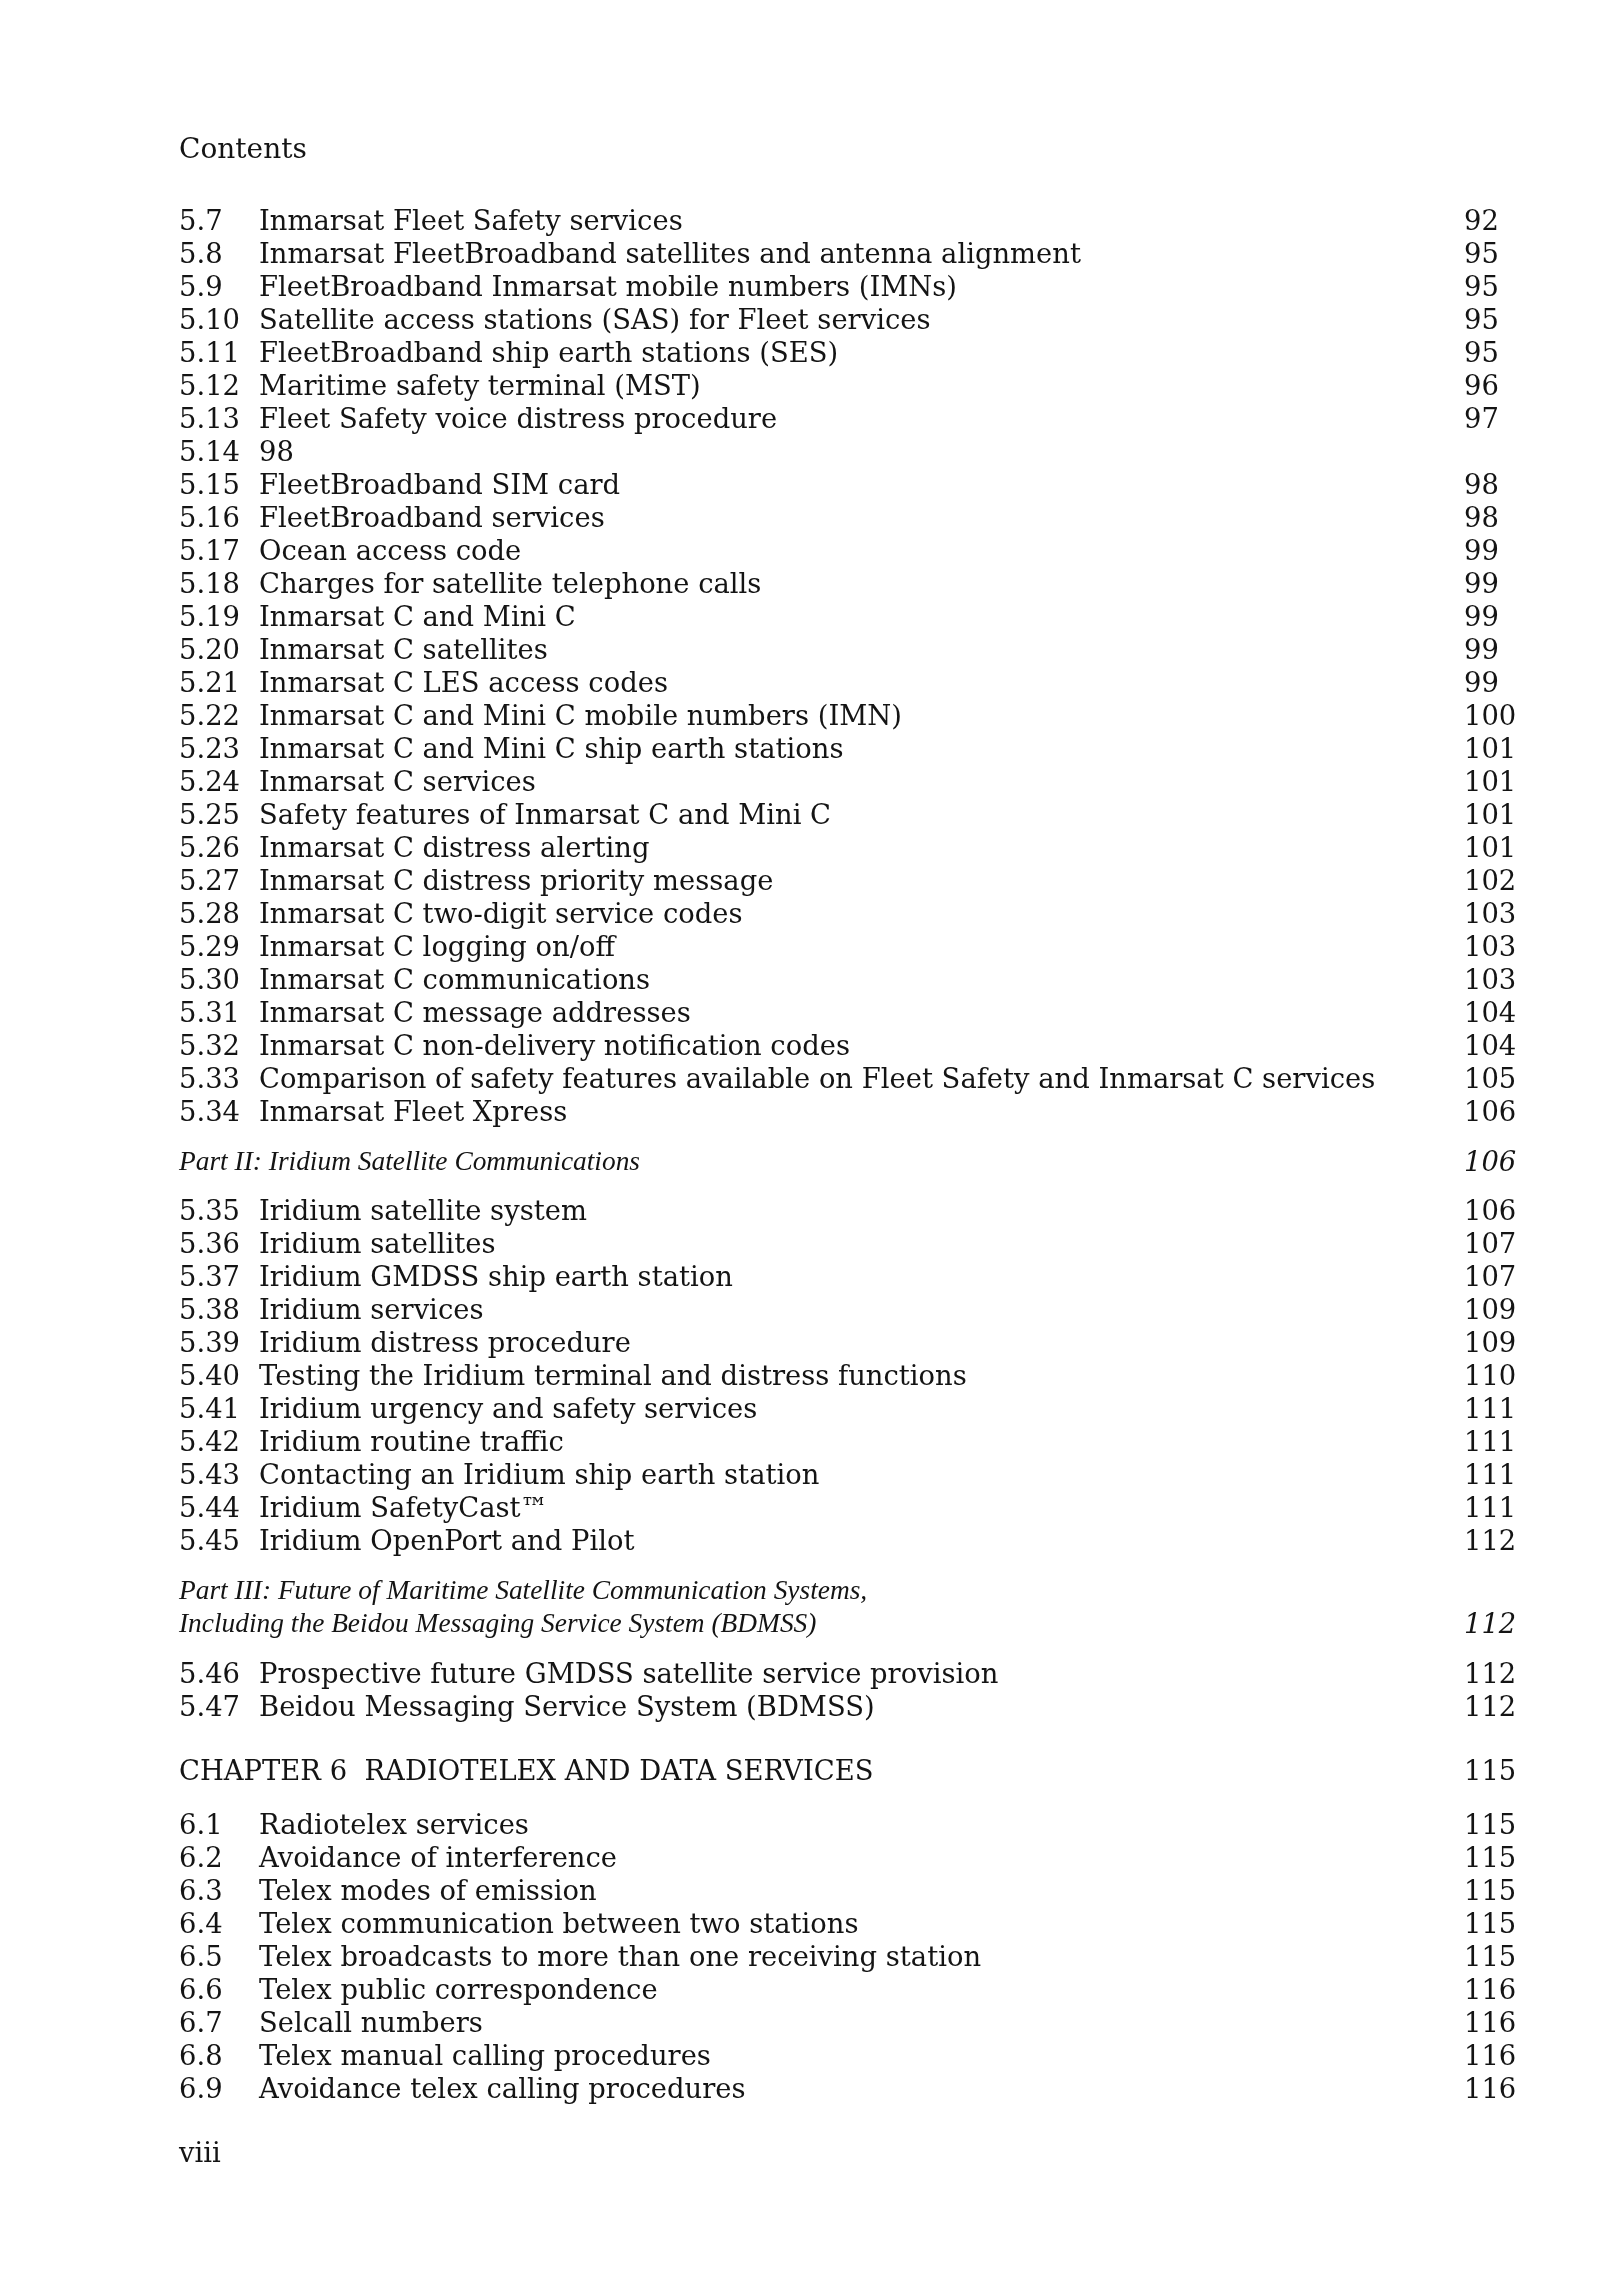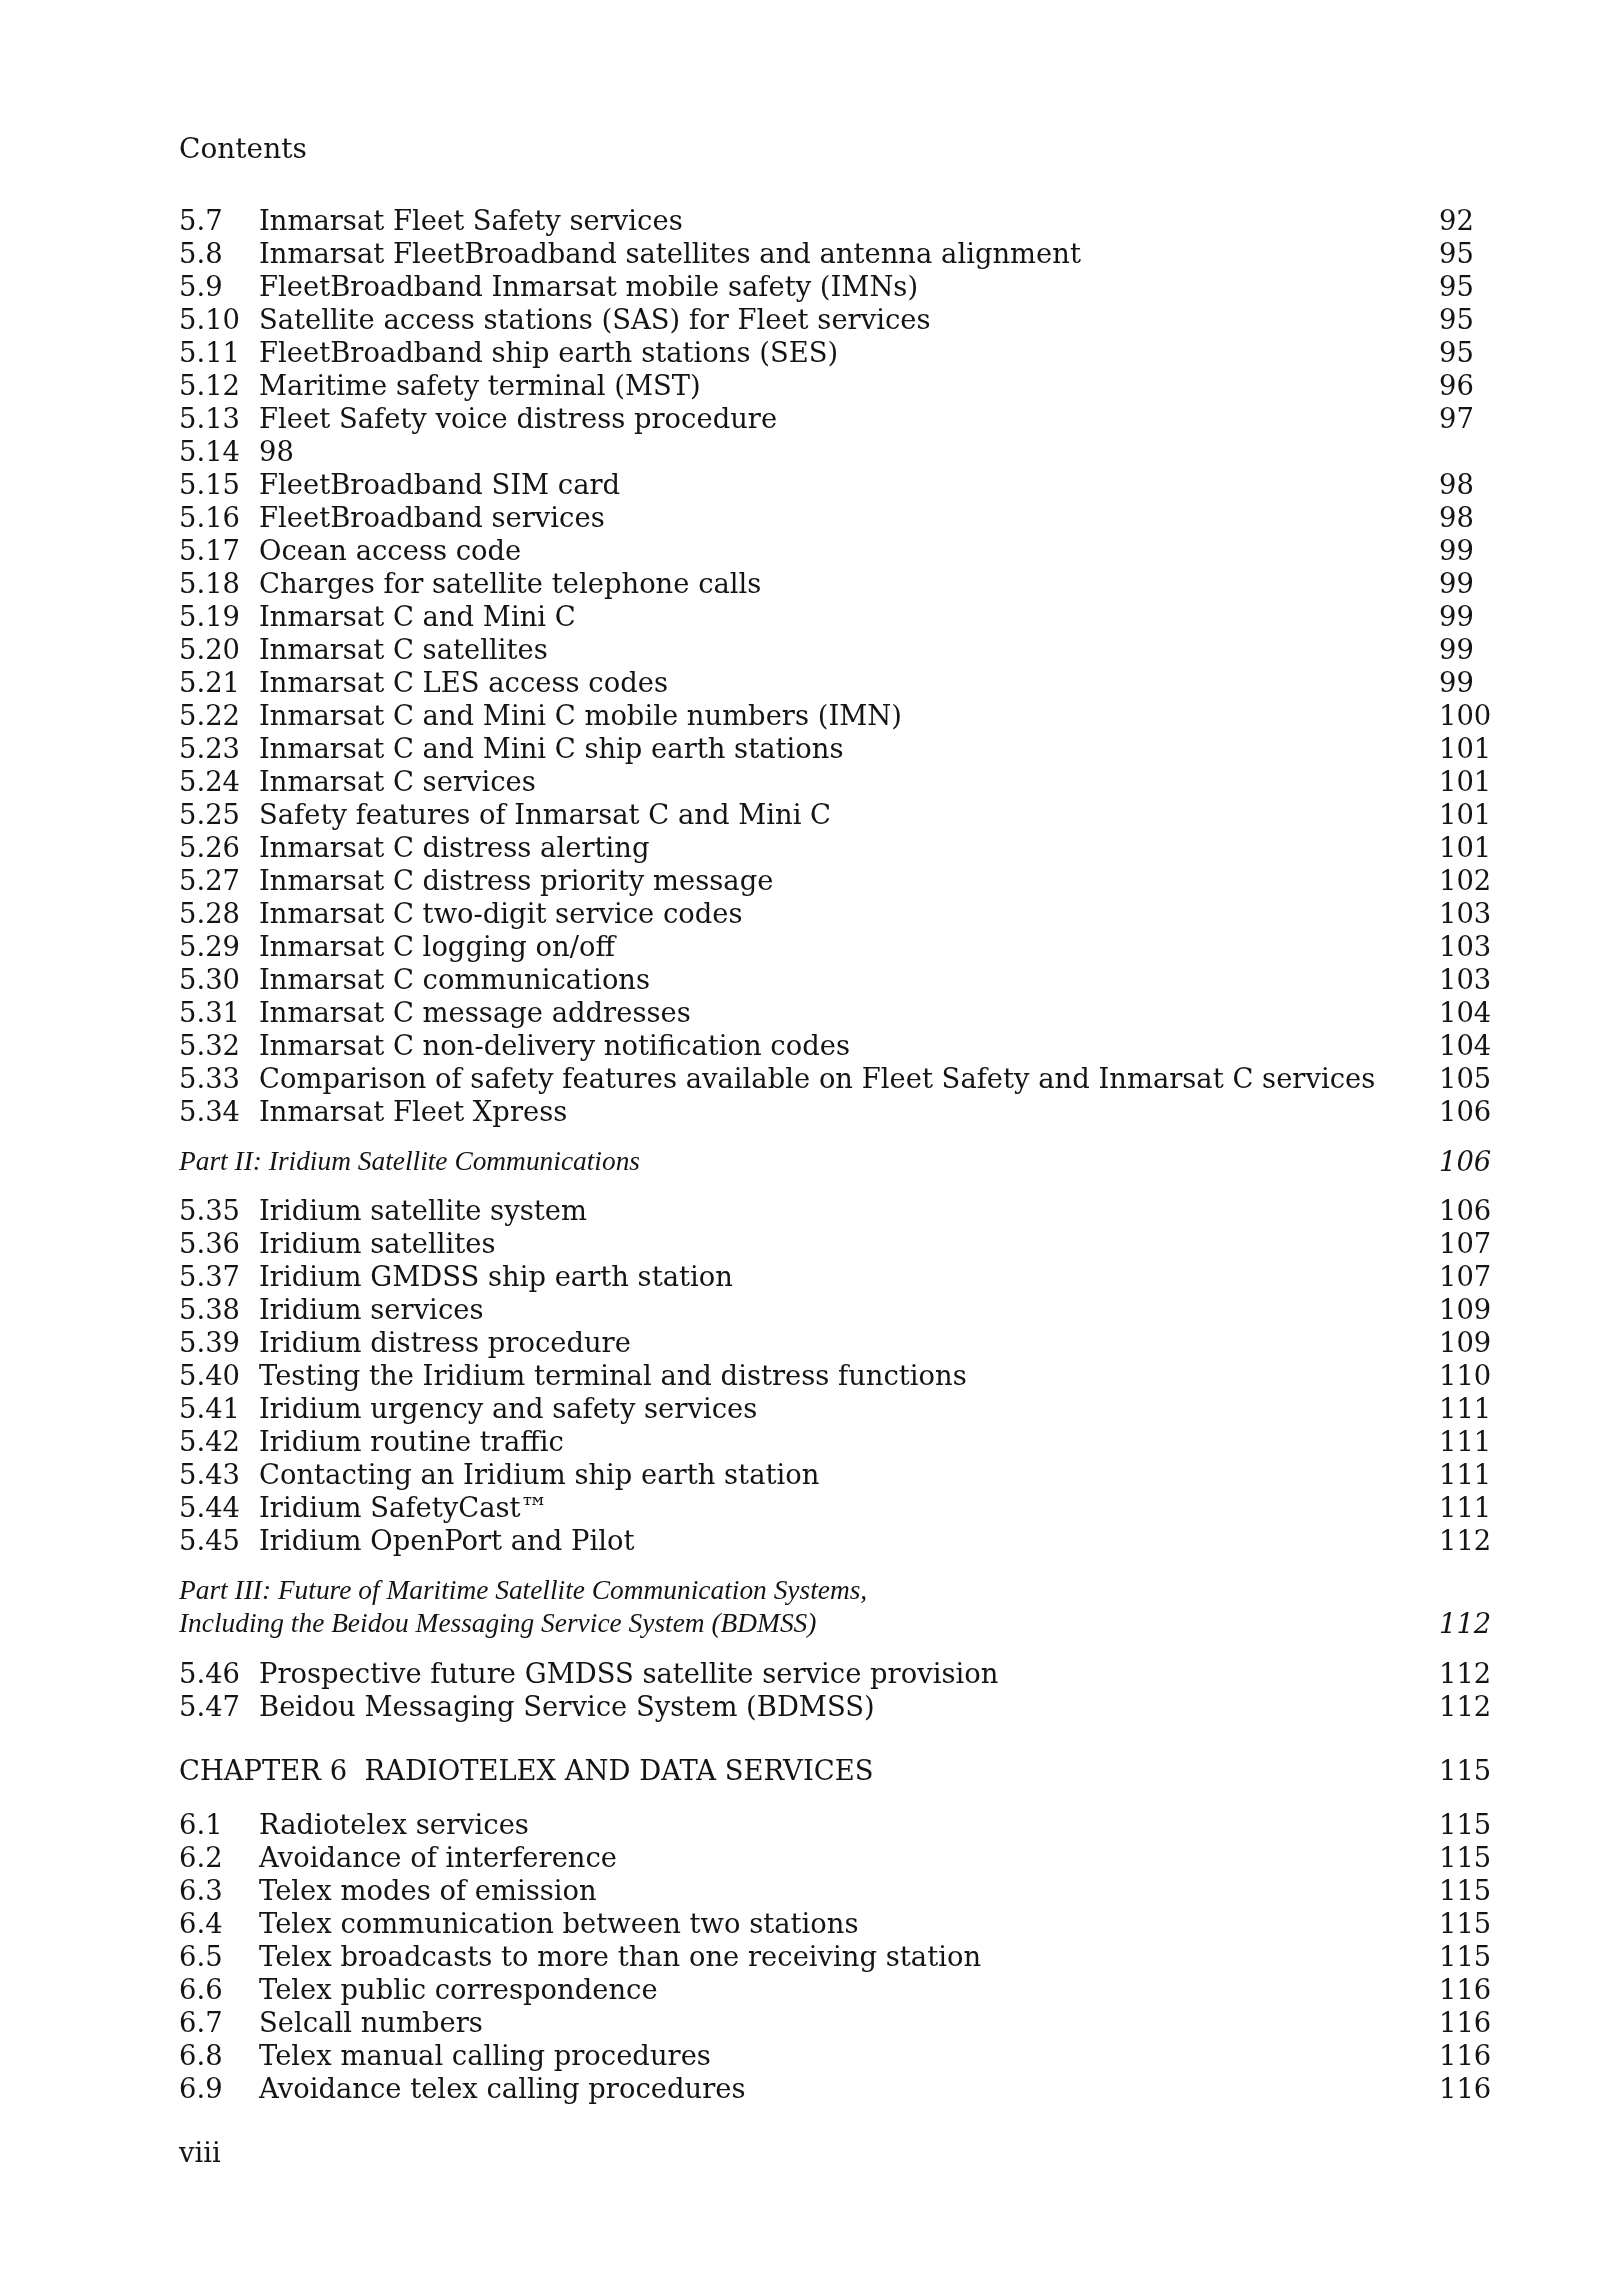--- a/index.html
+++ b/index.html
@@ -13,21 +13,21 @@
     color: #141414;
     font-family: "DejaVu Serif", "Liberation Serif", serif;
     font-size: 27.4px;
     line-height: 33px;
     overflow: hidden;
   }
   .page {
     box-sizing: border-box;
     width: 1621px;
     height: 2293px;
-    padding: 132px 113px 0 179px;
+    padding: 132px 88px 0 179px;
   }
   .doc-header {
     margin: 0 0 39px 0;
     font-size: 28px;
     font-weight: normal;
   }
   .toc-list { width: 100%; }
   .row {
     display: flex;
     align-items: flex-end;
@@ -71,21 +71,21 @@
     <span class="title">Inmarsat Fleet Safety services</span>
     <span class="pg">92</span>
   </div>
       <div class="row entry">
     <span class="num">5.8</span>
     <span class="title">Inmarsat FleetBroadband satellites and antenna alignment</span>
     <span class="pg">95</span>
   </div>
       <div class="row entry">
     <span class="num">5.9</span>
-    <span class="title">FleetBroadband Inmarsat mobile safety (IMNs)</span>
+    <span class="title">FleetBroadband Inmarsat mobile numbers (IMNs)</span>
     <span class="pg">95</span>
   </div>
       <div class="row entry">
     <span class="num">5.10</span>
     <span class="title">Satellite access stations (SAS) for Fleet services</span>
     <span class="pg">95</span>
   </div>
       <div class="row entry">
     <span class="num">5.11</span>
     <span class="title">FleetBroadband ship earth stations (SES)</span>

